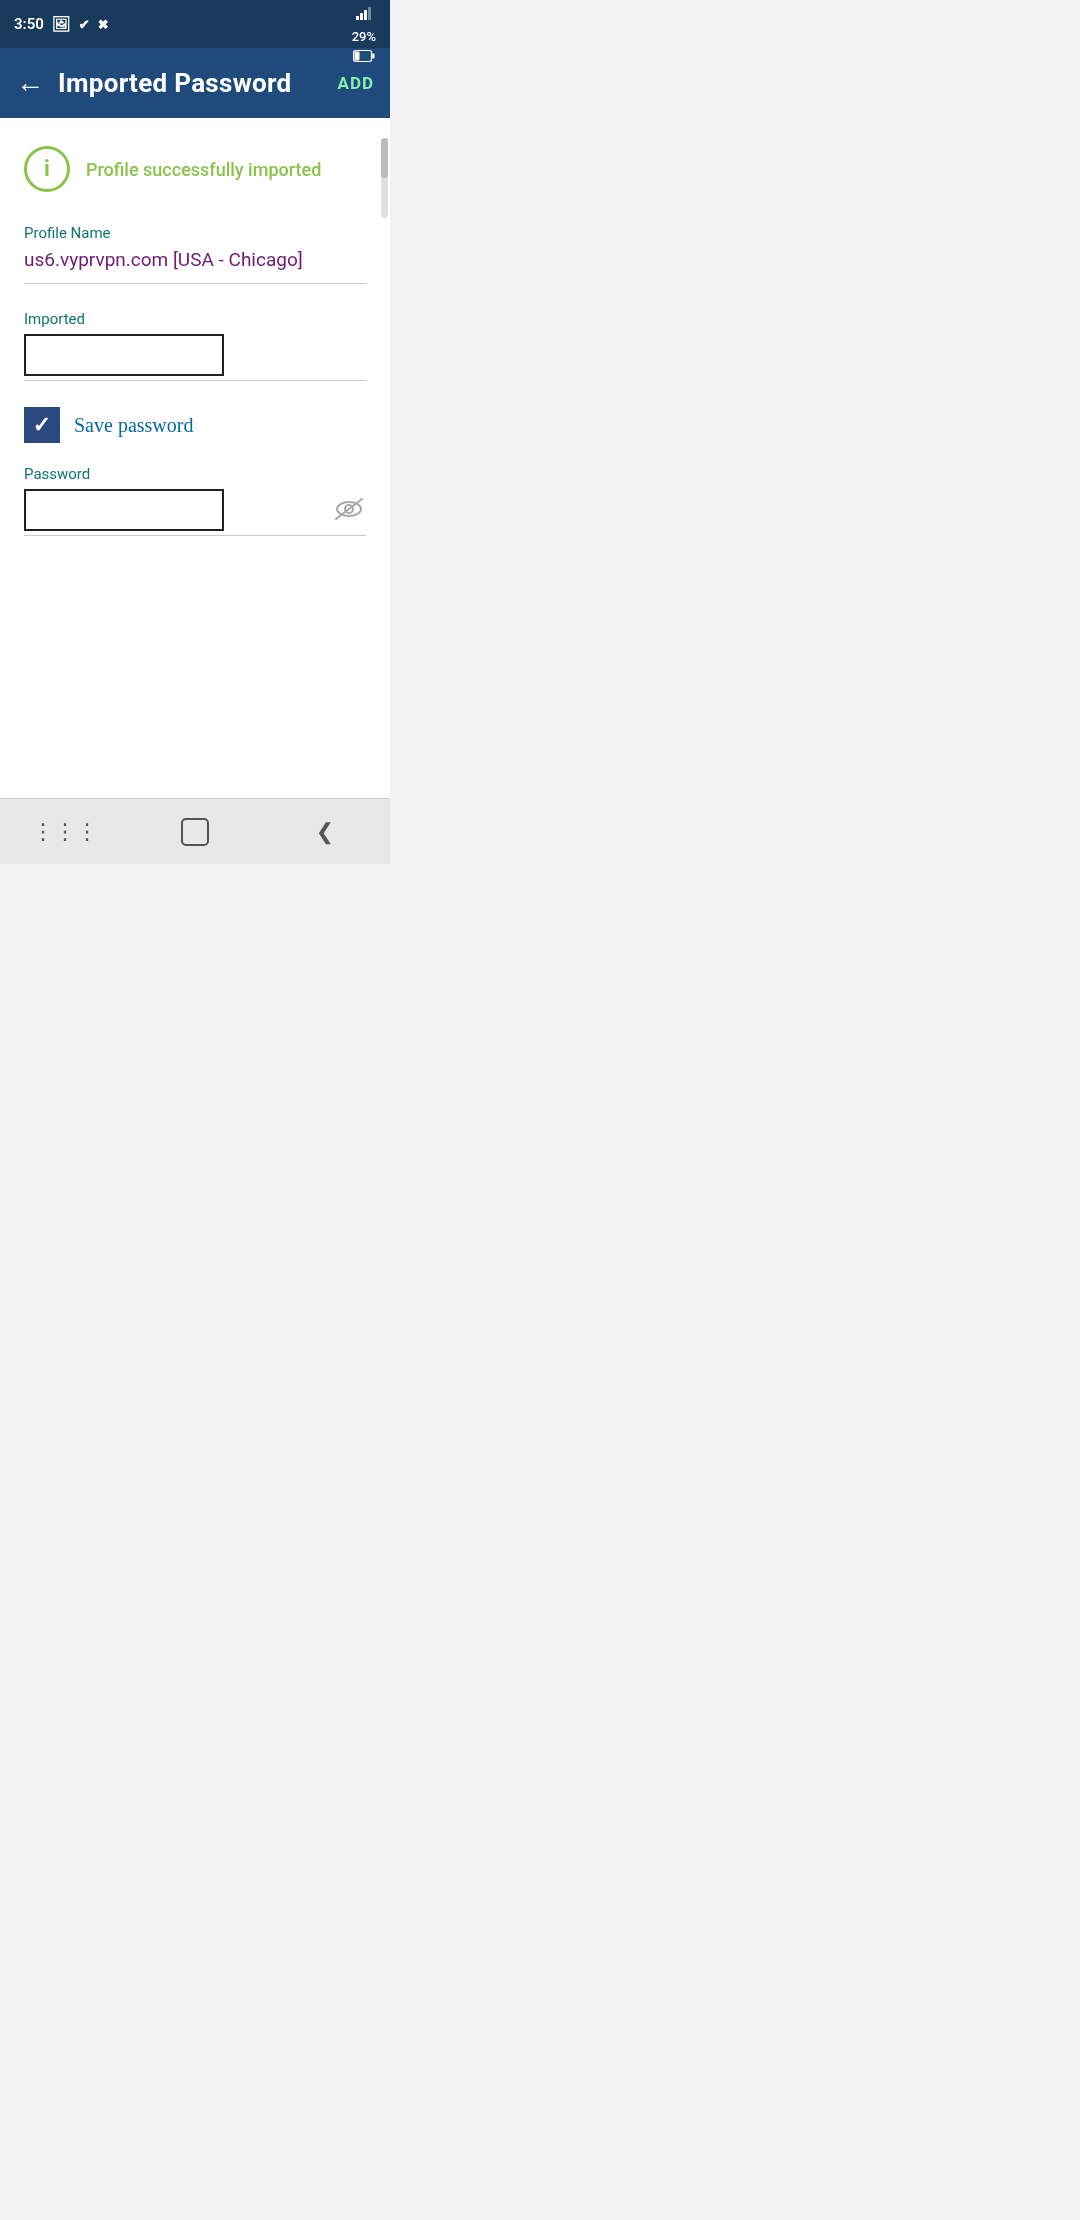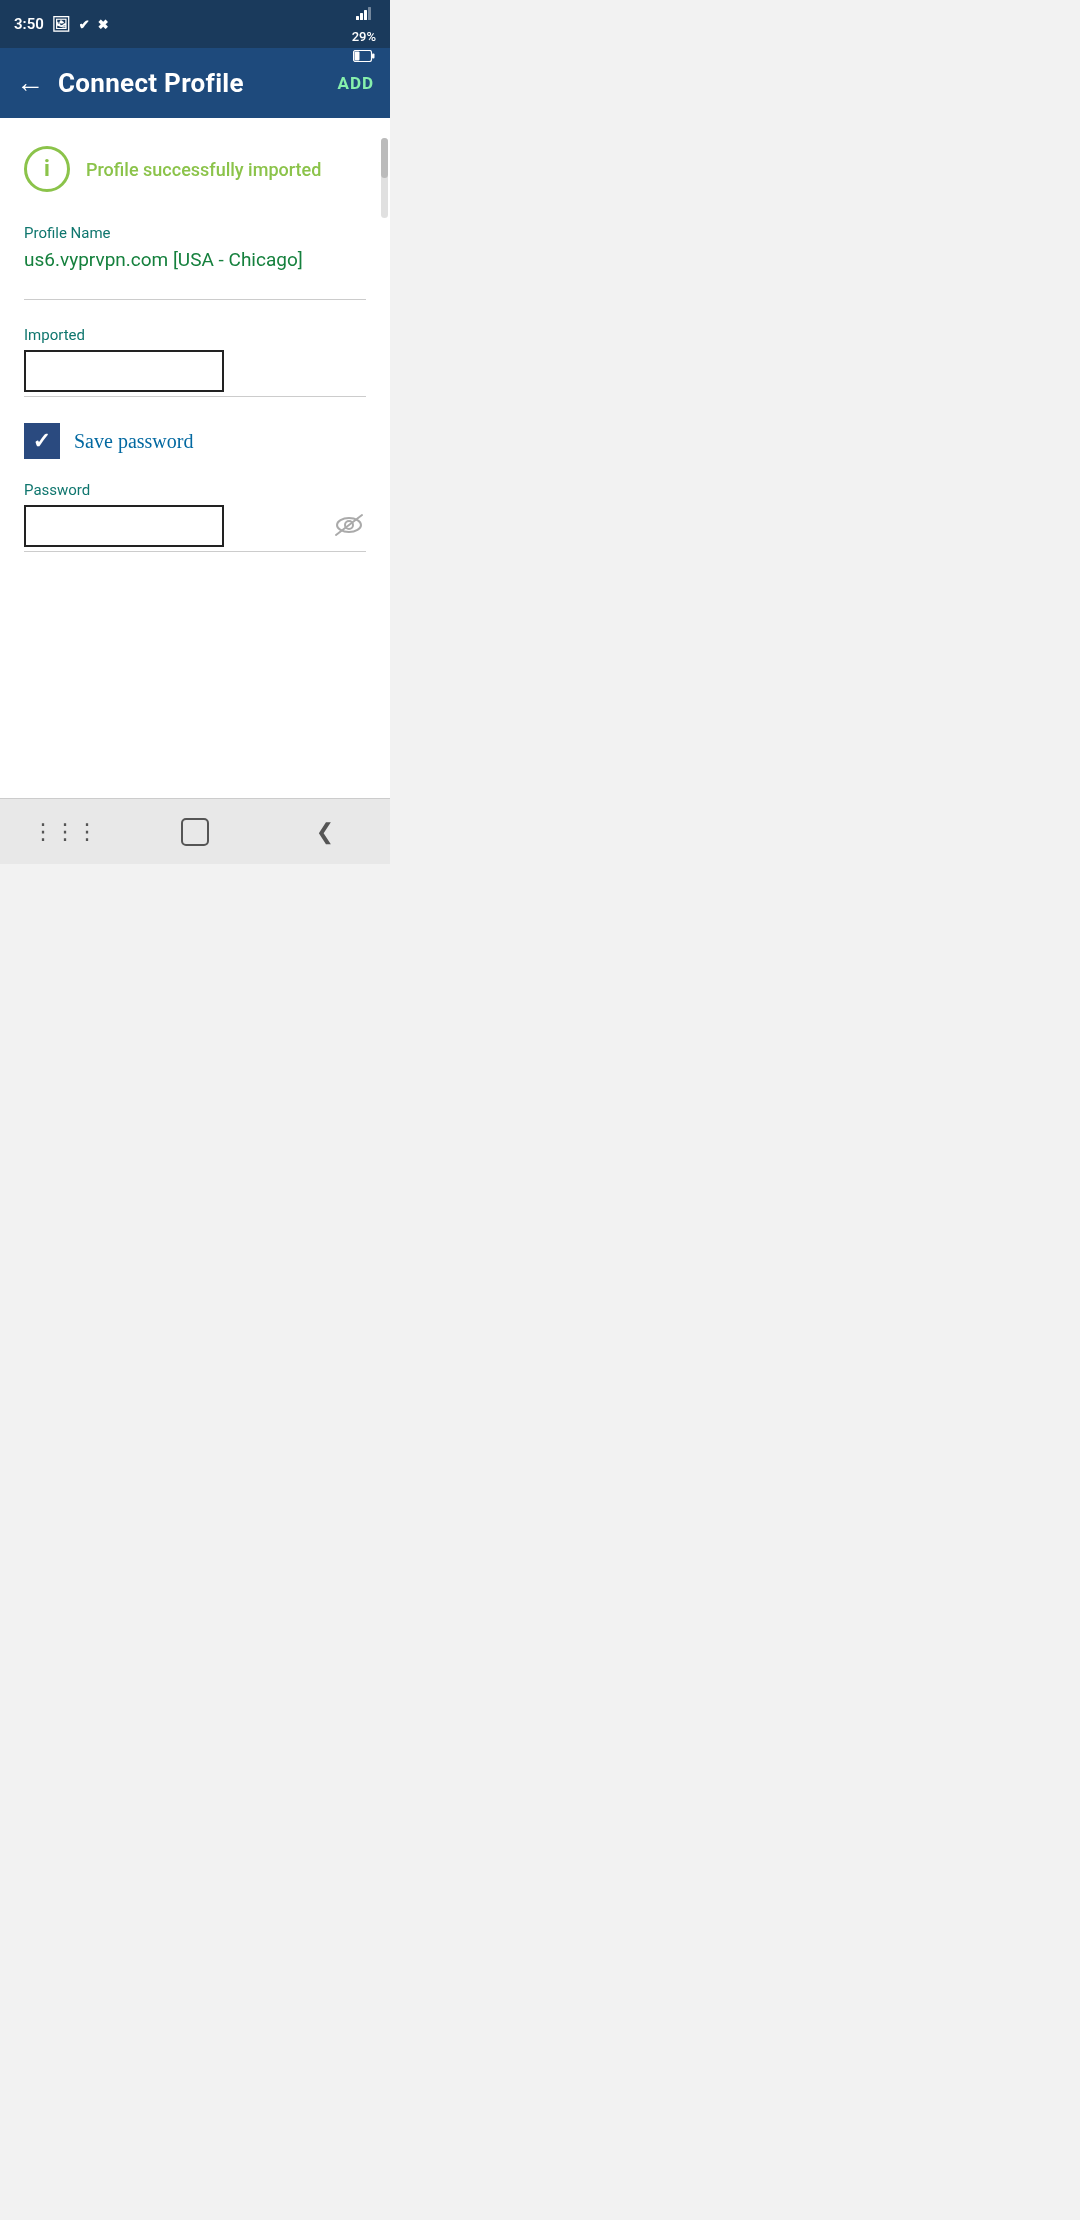--- a/index.html
+++ b/index.html
@@ -110,22 +110,22 @@
 
     
     .field-label {
       font-size: 15px;
       color: #0f766e;
       font-weight: 400;
       margin-bottom: 6px;
     }
     .field-value {
       font-size: 19px;
-      color: #15803d;
-      margin-bottom: 20px;
+      color: #701a75;
+      margin-bottom: 4px;
       padding-bottom: 8px;
     }
     .field-underline {
       border-bottom: 1.5px solid #ccc;
       margin-bottom: 26px;
     }
 
     
     .input-bordered {
       width: 200px;
@@ -263,21 +263,21 @@
         <rect x="0.5" y="0.5" width="18" height="11" rx="2" stroke="white" stroke-width="1.2"></rect>
         <rect x="19" y="3.5" width="2.5" height="5" rx="1" fill="white"></rect>
         <rect x="1.5" y="1.5" width="5" height="9" rx="1" fill="white"></rect>
       </svg>
     </span>
   </div>
 </div>
 
 <div class="app-bar">
   <span class="back-btn">←</span>
-  <span class="app-title">Connect Profile</span>
+  <span class="app-title">Imported Password</span>
   <span class="add-btn">ADD</span>
 </div>
 
 <div class="content">
 
   <div class="scrollbar-track">
     <div class="scrollbar-thumb"></div>
   </div>
 
   <div class="success-banner">

